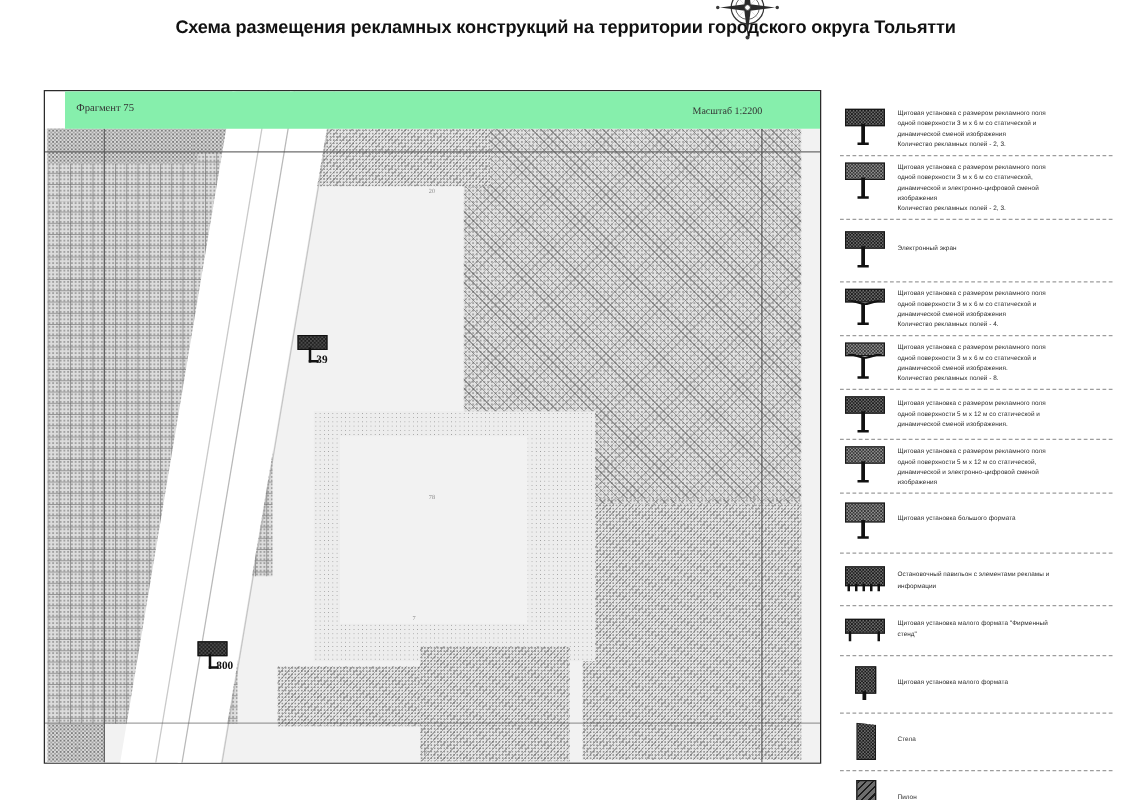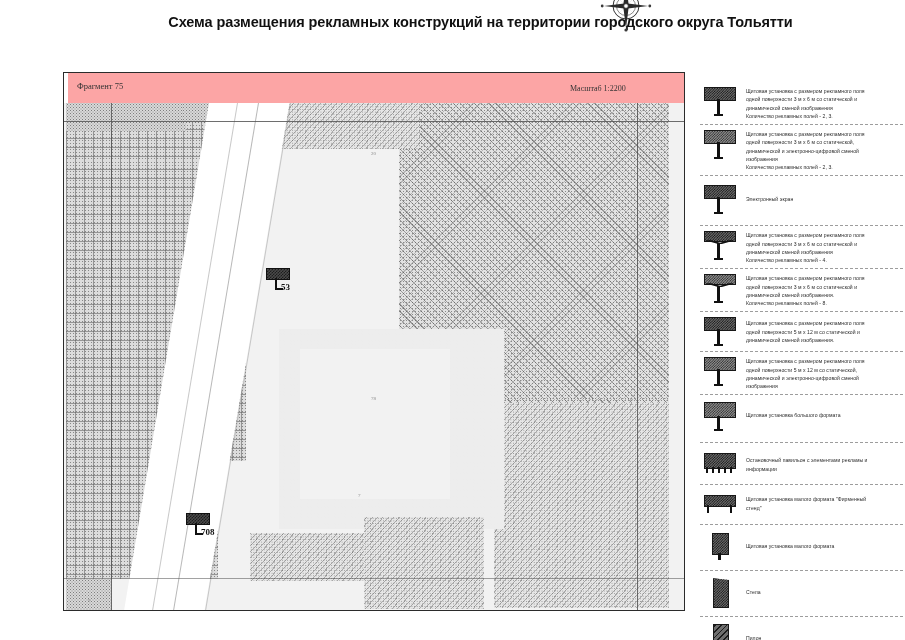--- a/index.html
+++ b/index.html
@@ -1,37 +1,37 @@
 <!DOCTYPE html>
 <html><head>
 <meta charset="utf-8">
 <style>
   html,body{margin:0;padding:0;}
   body{
     width:905px;height:640px;background:#ffffff;
     font-family:"Liberation Sans", sans-serif;
     color:#1a1a1a;overflow:hidden;position:relative;
   }
-  #page{position:absolute;inset:0;margin-left:28px;}
+  #page{position:absolute;inset:0;}
 
   
   .doc-title{
     position:absolute;top:14px;left:0;width:905px;
     text-align:center;font-size:14.5px;font-weight:bold;
     letter-spacing:-0.1px;color:#111;
   }
 
   
   .map-panel{
     position:absolute;left:35px;top:72px;width:620px;height:537px;
     border:1px solid #2b2b2b;background:#ffffff;overflow:hidden;
   }
   .map-header{
-    position:absolute;left:4px;top:0;width:100%;height:30px;
-    background:#fca5a5;z-index:6;
+    position:absolute;left:16px;top:0;width:100%;height:30px;
+    background:#86efac;z-index:6;
   }
   .fragment-label{
     position:absolute;left:9px;top:8px;font-size:8.5px;
     font-family:"Liberation Serif", serif;color:#333;
   }
   .scale-label{
     position:absolute;left:502px;top:11px;font-size:8px;
     font-family:Liberation Serif, serif;color:#333;
   }
 
@@ -238,28 +238,28 @@
       <div class="faint-label" style="left:307px;top:293px;">78</div>
       <div class="faint-label" style="left:294px;top:390px;">7</div>
       <div class="faint-label" style="left:566px;top:294px;">6</div>
       <div class="faint-label" style="left:24px;top:495px;">9</div>
       <div class="faint-label" style="left:303px;top:497px;">8</div>
 
       <div class="marker" style="left:202px;top:165px;">
         <div class="panel"></div>
         <div class="post"></div>
         <div class="foot"></div>
-        <div class="mlabel">53</div>
+        <div class="mlabel">39</div>
       </div>
 
       <div class="marker" style="left:122px;top:410px;">
         <div class="panel"></div>
         <div class="post"></div>
         <div class="foot"></div>
-        <div class="mlabel">708</div>
+        <div class="mlabel">800</div>
       </div>
     </div>
 
     <div class="map-header">
       <div class="fragment-label">Фрагмент 75</div>
       <div class="scale-label">Масштаб 1:2200</div>
     </div>
   </div>
 
   <svg class="compass" viewBox="0 0 52 52">

